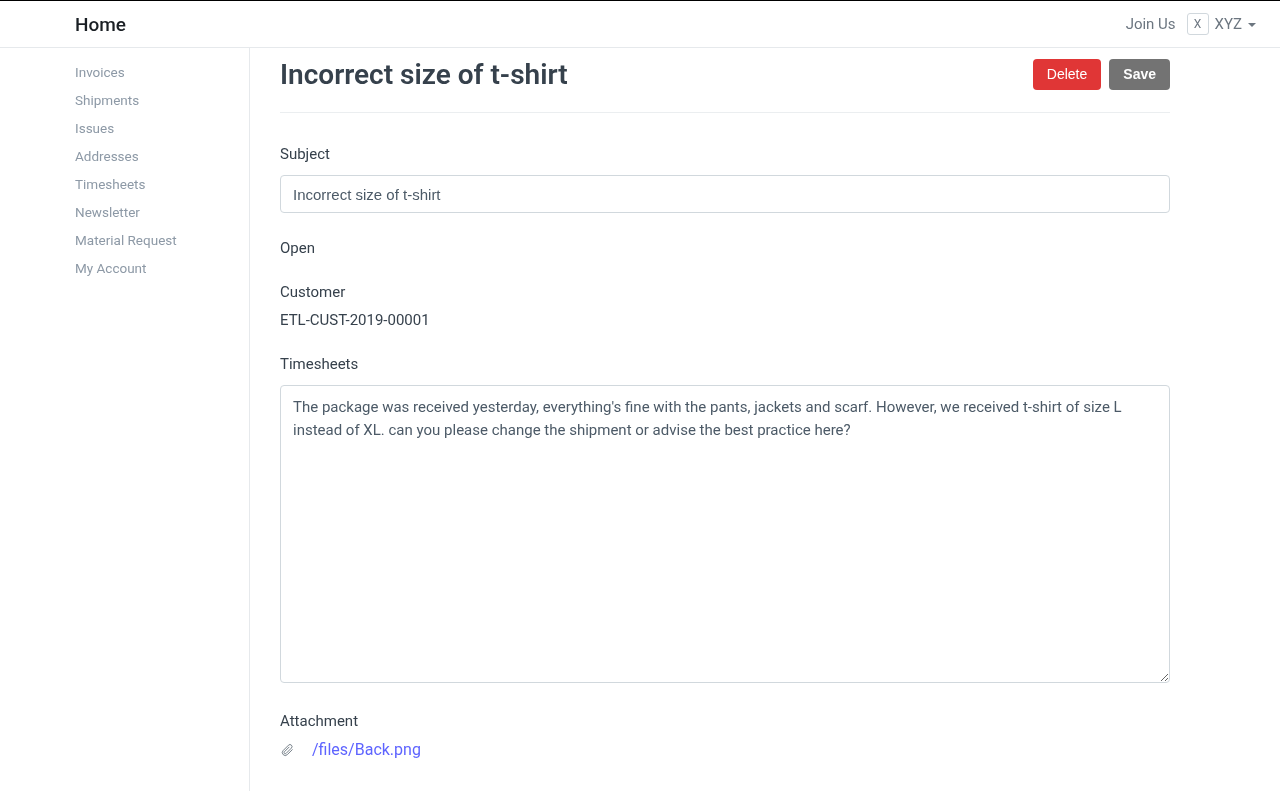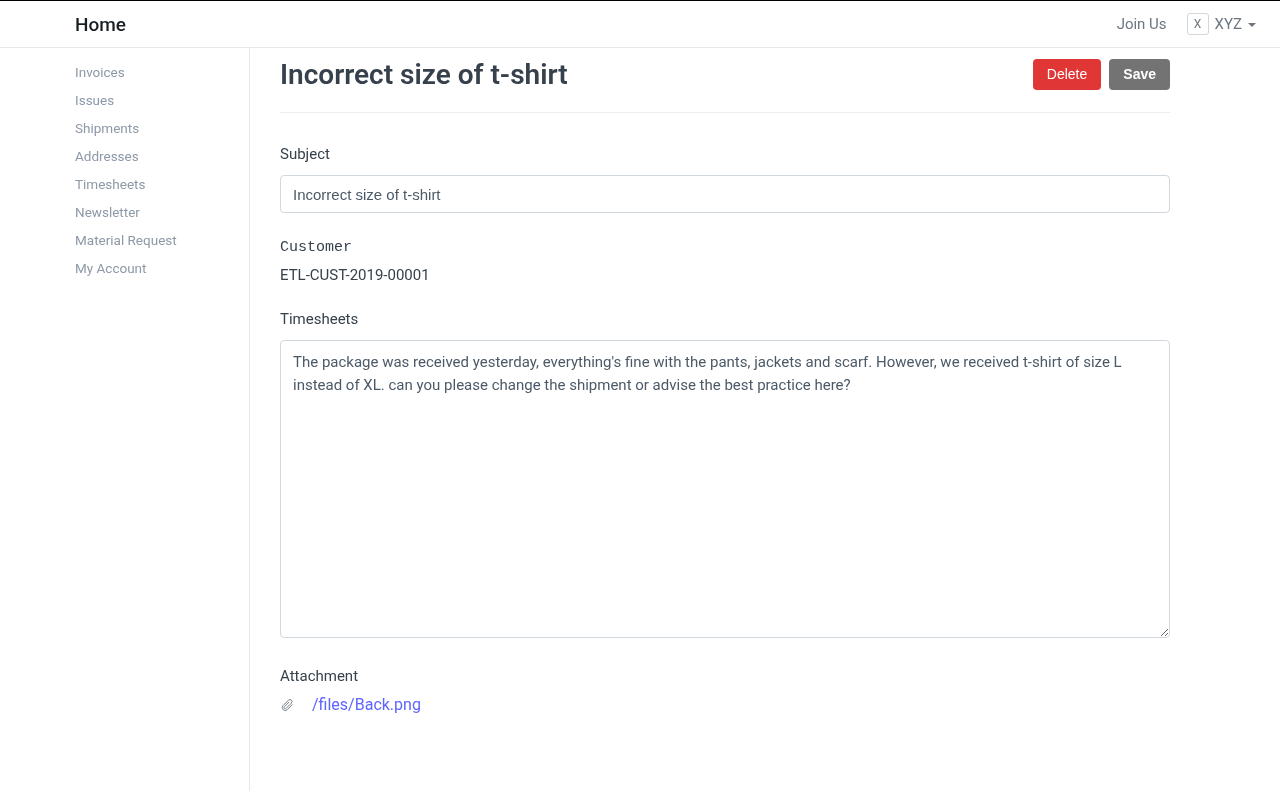--- a/index.html
+++ b/index.html
@@ -26,21 +26,21 @@
     justify-content: space-between;
   }
   .brand {
     font-size: 19px;
     font-weight: 500;
     color: #1a1f24;
   }
   .nav-right {
     display: flex;
     align-items: center;
-    gap: 20px;
+    gap: 11px;
     color: #6c7680;
   }
   .nav-link {
     color: #6c7680;
     font-size: 15px;
     cursor: pointer;
   }
   .user-area {
     display: flex;
     align-items: center;
@@ -176,21 +176,21 @@
   }
   .attach-icon {
     width: 14px;
     height: 14px;
     fill: #6c7680;
     flex-shrink: 0;
   }
 
   
   .group-status .form-label { margin-bottom: 10px; }
-  .group-customer .form-label { margin-bottom: 10px; font-family: Liberation Mono, monospace; }
+  .group-customer .form-label { margin-bottom: 10px; }
   .group-attachment .form-label { margin-bottom: 10px; }
 </style>
 </head>
 <body>
 
 <div class="navbar">
   <div class="brand">Home</div>
   <div class="nav-right">
     <span class="nav-link">Join Us</span>
     <div class="user-area">
@@ -198,22 +198,22 @@
       <span class="user-name">XYZ</span>
       <span class="caret"></span>
     </div>
   </div>
 </div>
 
 <div class="layout">
   <nav class="sidebar">
     <ul>
       <li>Invoices</li>
+      <li>Shipments</li>
       <li>Issues</li>
-      <li>Shipments</li>
       <li>Addresses</li>
       <li>Timesheets</li>
       <li>Newsletter</li>
       <li>Material Request</li>
       <li>My Account</li>
     </ul>
   </nav>
 
   <main class="main">
     <div class="page-header">
@@ -225,20 +225,21 @@
     </div>
 
     <div class="form-section">
 
       <div class="form-group">
         <label class="form-label">Subject</label>
         <input class="form-input" type="text" value="Incorrect size of t-shirt" style="">
       </div>
 
       <div class="form-group group-status">
+        <div class="form-static">Open</div>
       </div>
 
       <div class="form-group group-customer">
         <label class="form-label">Customer</label>
         <div class="form-static">ETL-CUST-2019-00001</div>
       </div>
 
       <div class="form-group">
         <label class="form-label">Timesheets</label>
         <textarea class="form-textarea" style="">The package was received yesterday, everything's fine with the pants, jackets and scarf. However, we received t-shirt of size L instead of XL. can you please change the shipment or advise the best practice here?</textarea>

